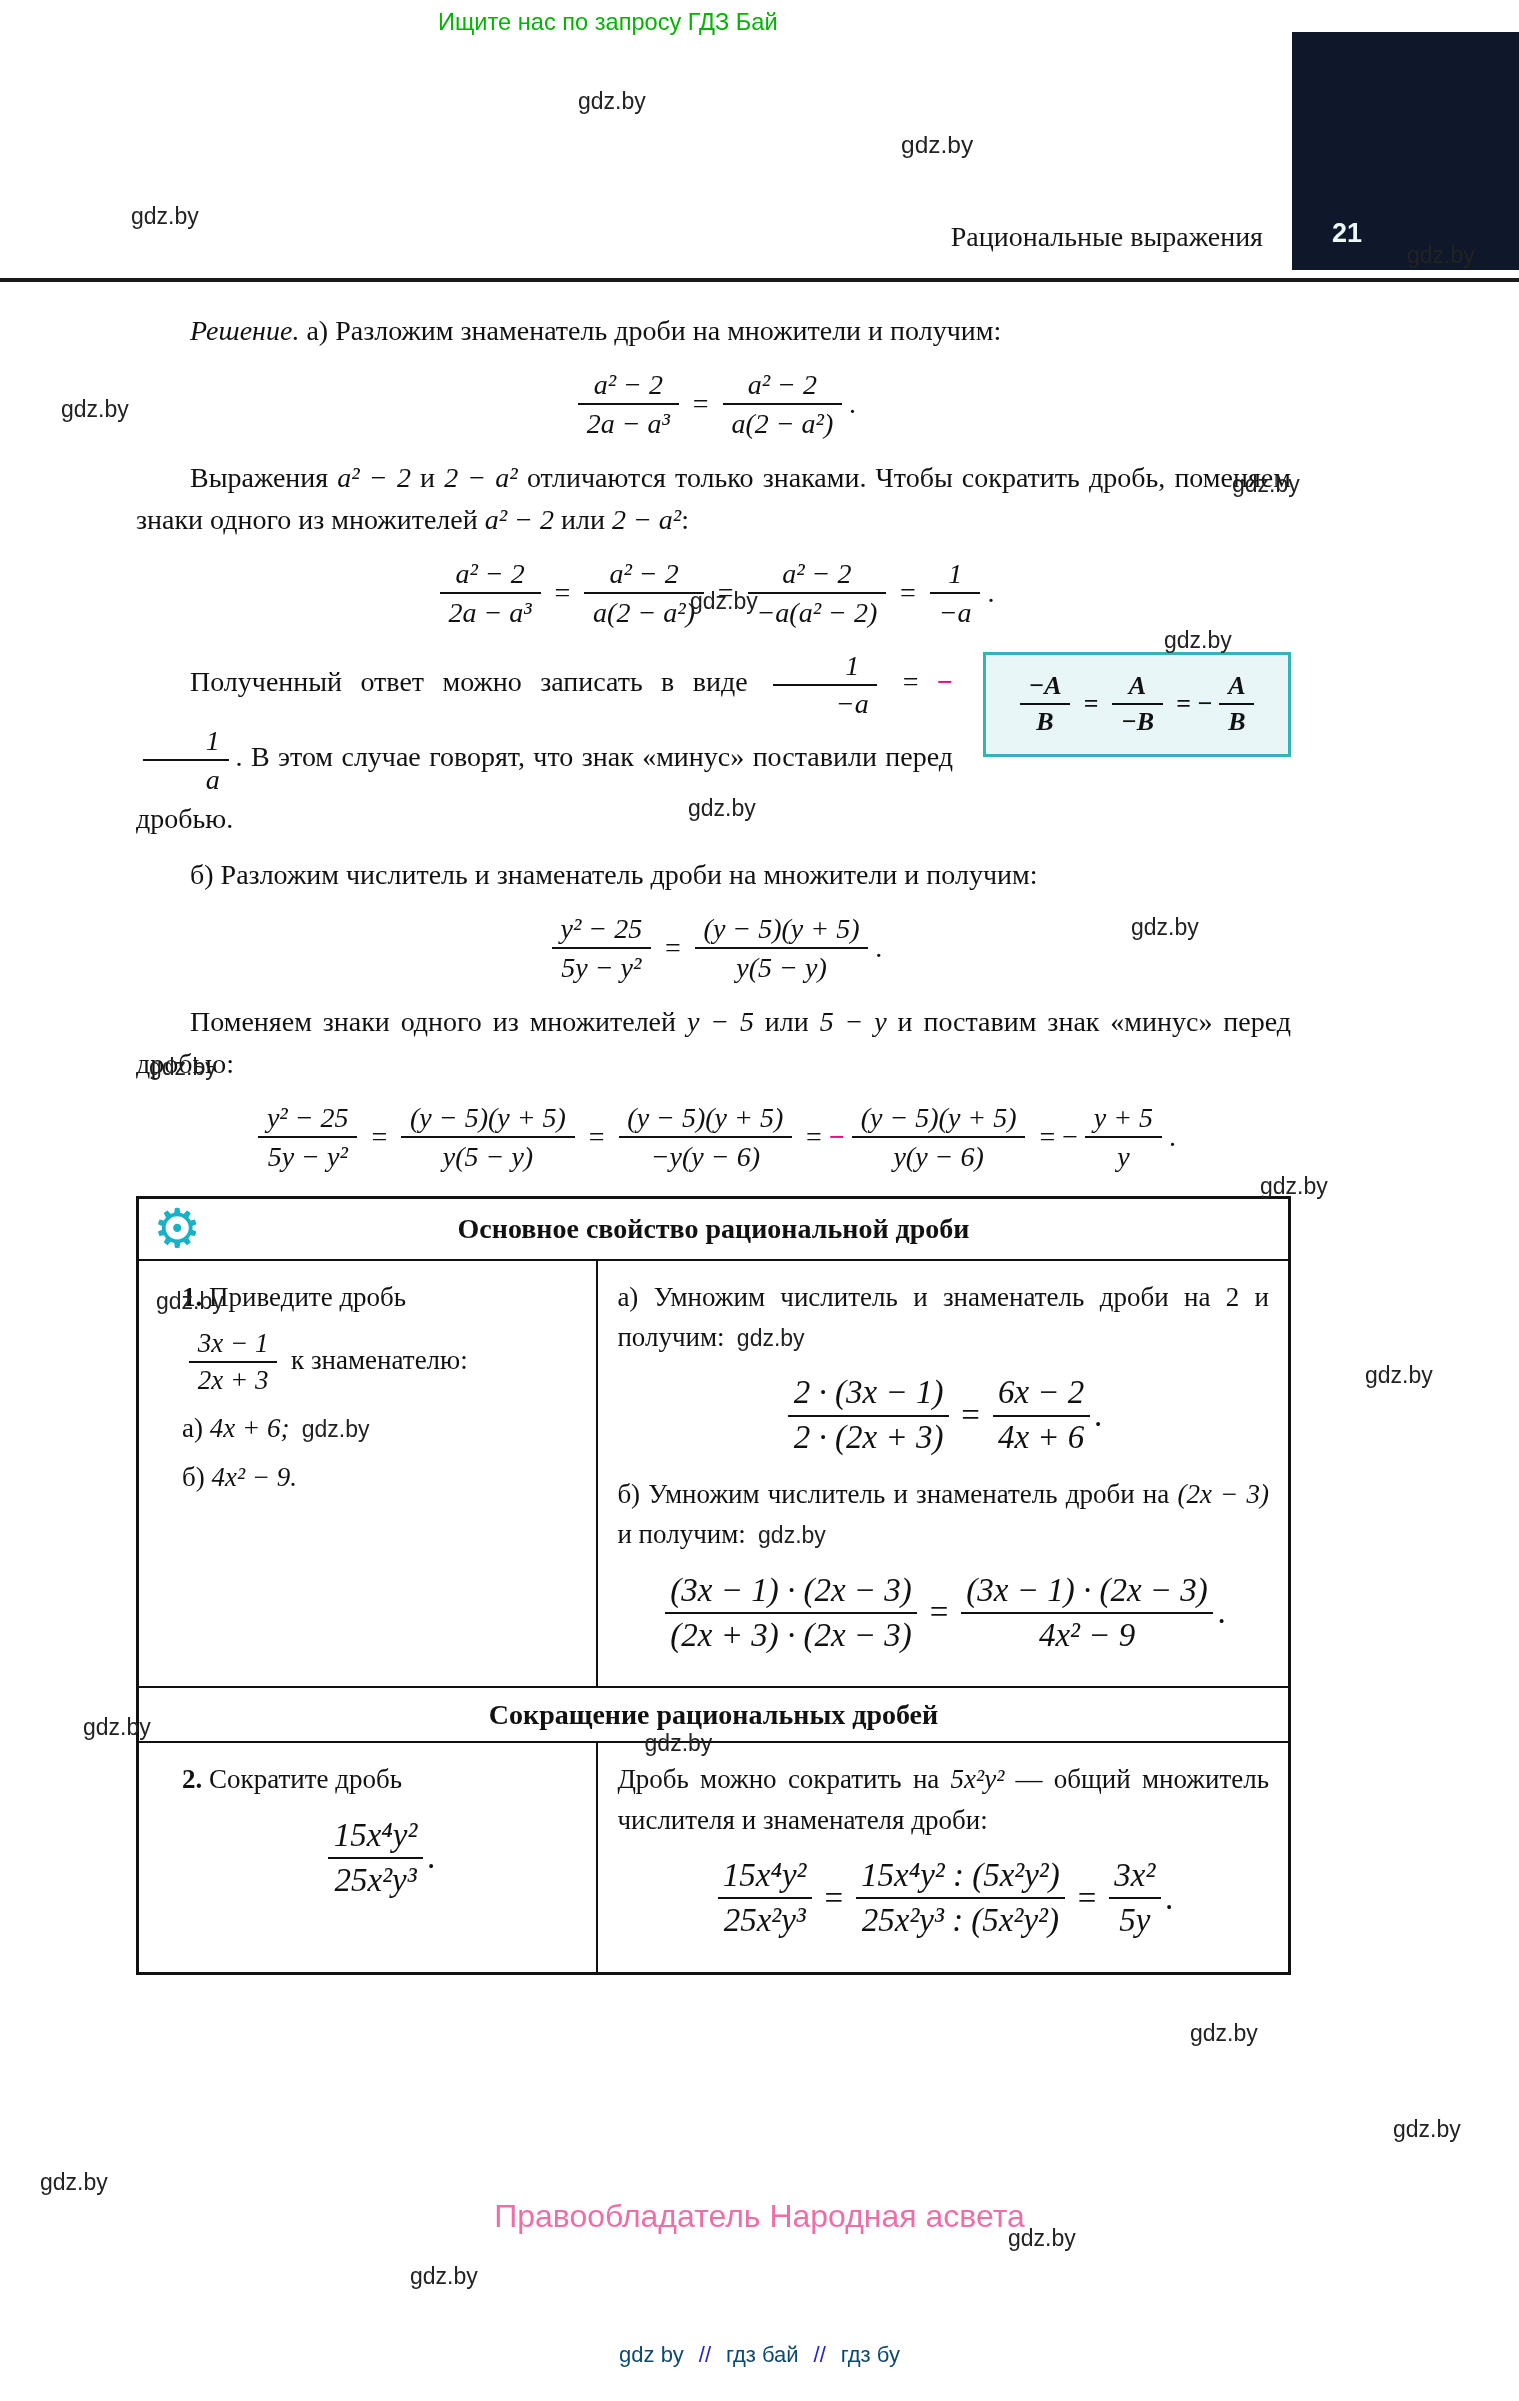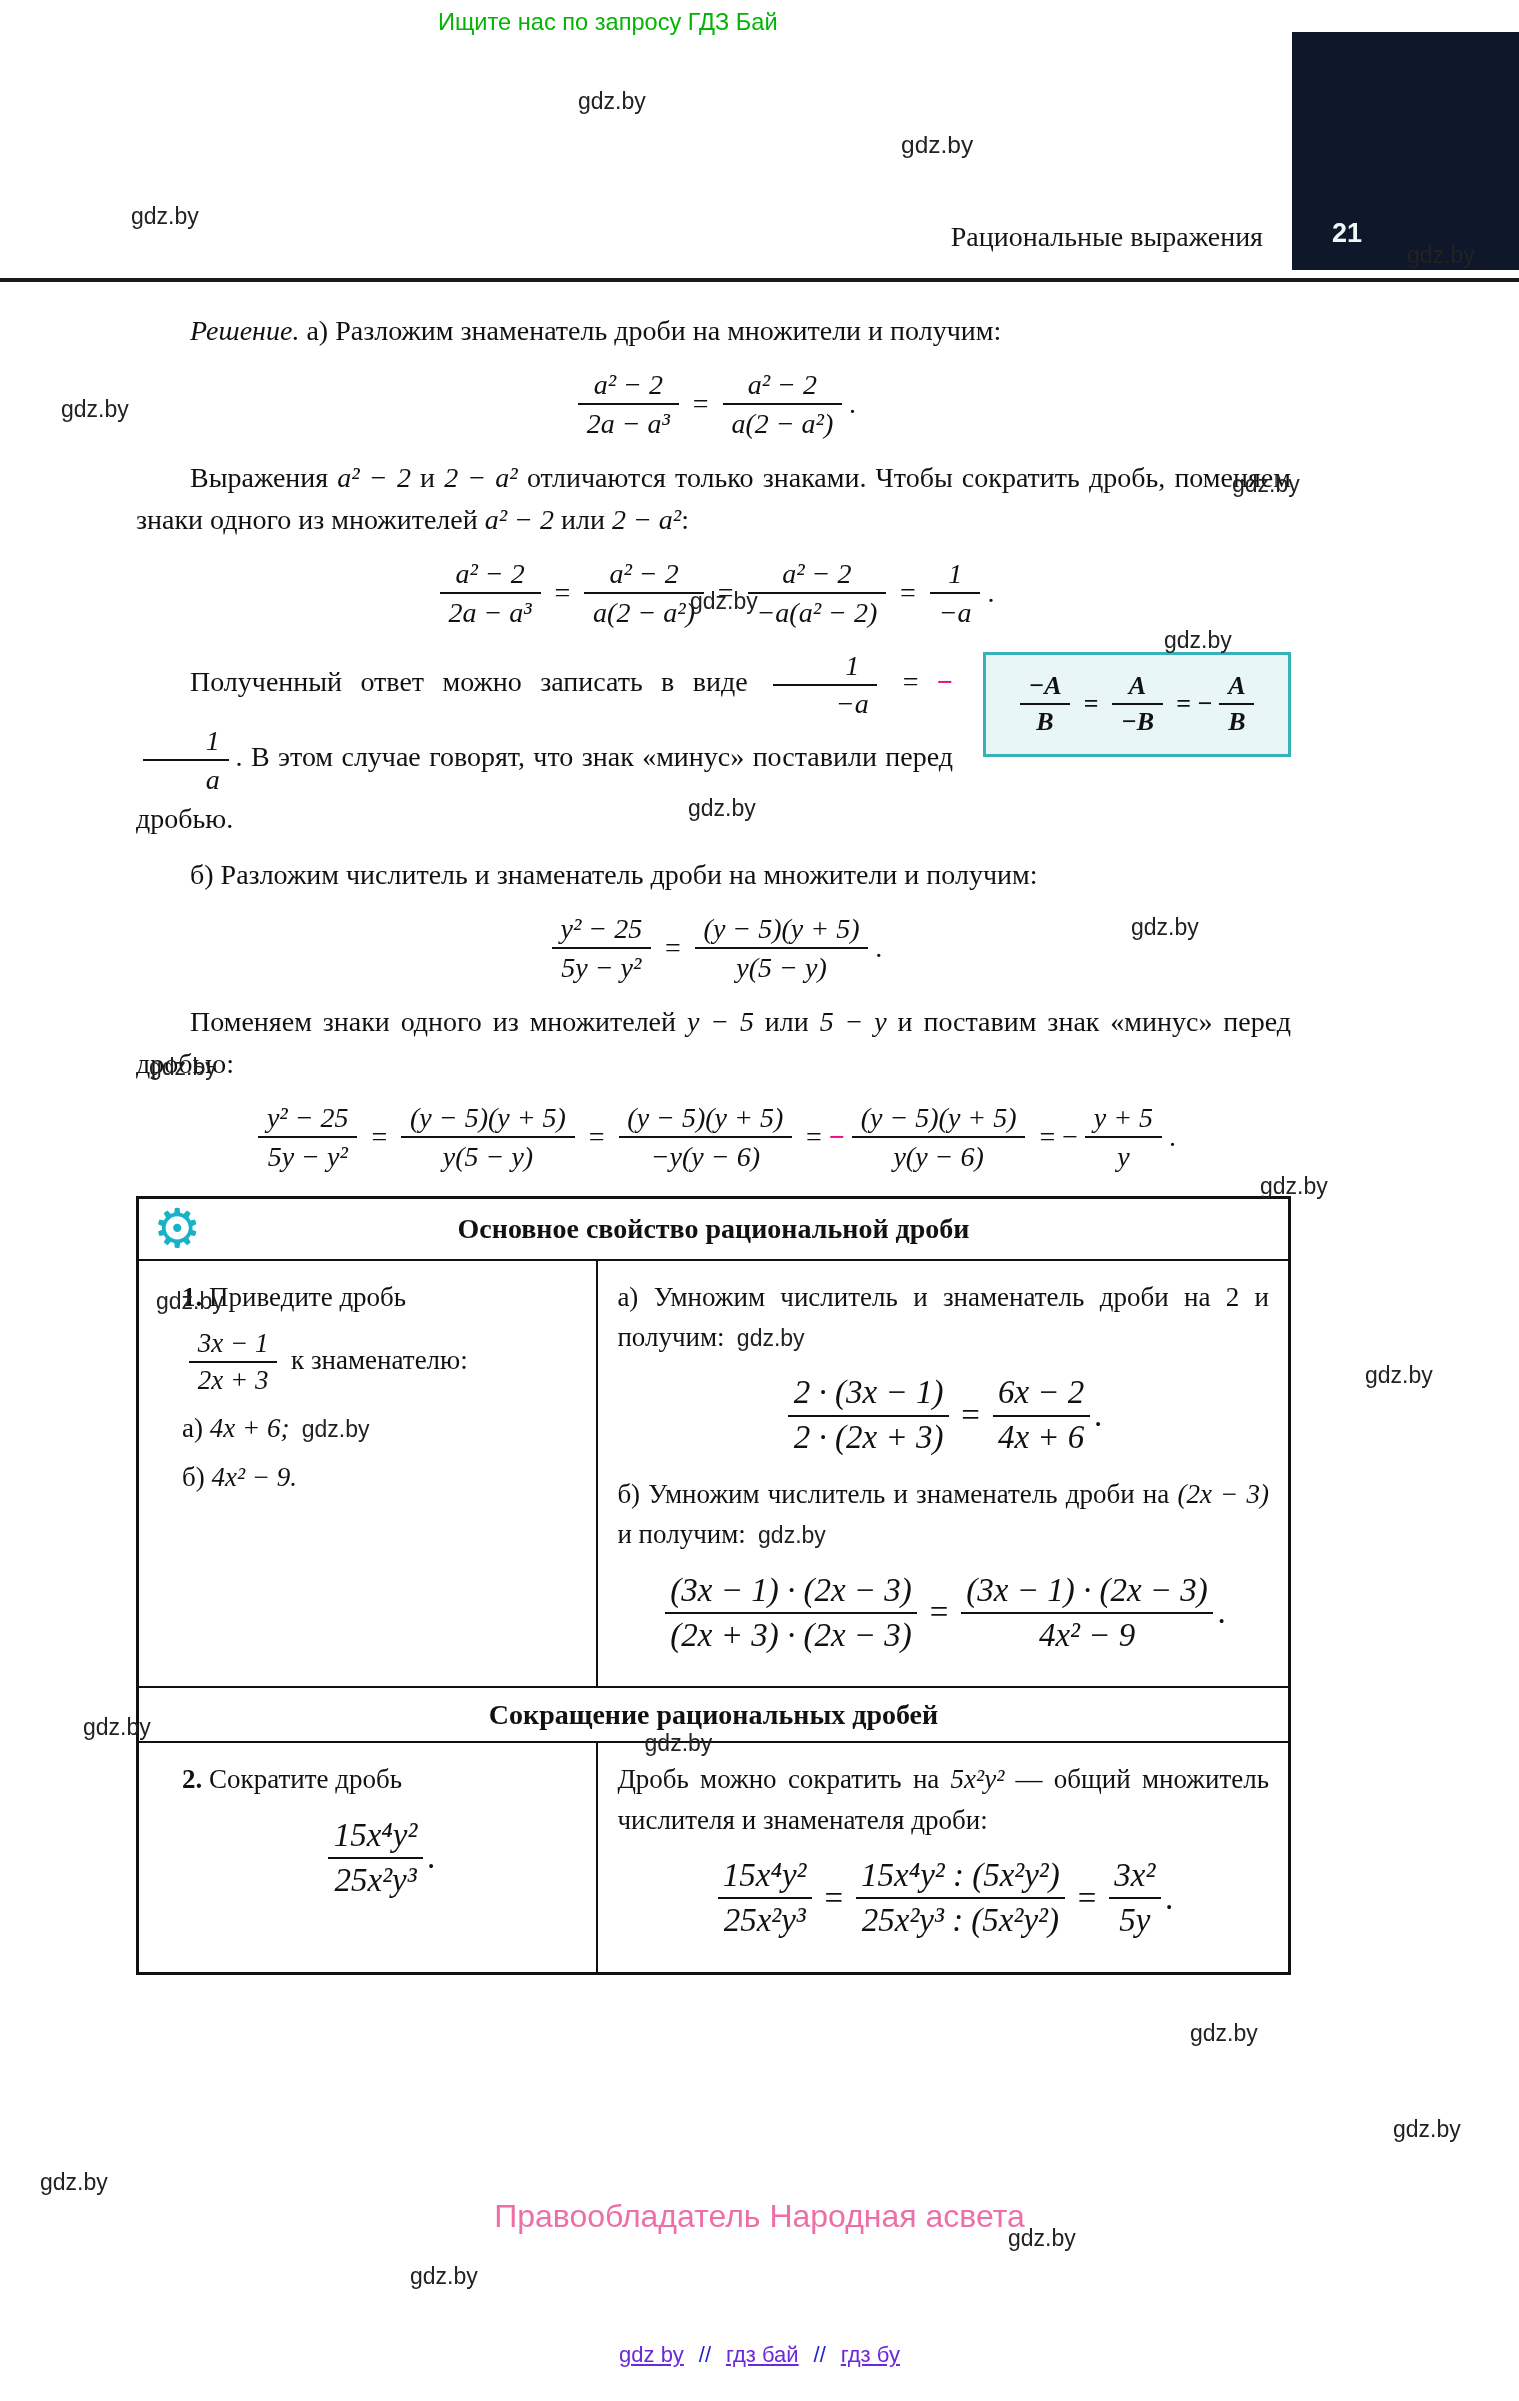--- a/index.html
+++ b/index.html
@@ -63,21 +63,21 @@
   .tbl-head2{position:relative;text-align:center;font-weight:bold;font-size:28px;
              padding:10.5px;border-bottom:2.6px solid #111;}
   .wm-under{position:absolute;left:44%;bottom:-15.8px;z-index:6;font-family:"Liberation Sans",sans-serif;
             font-size:23px;font-weight:normal;color:#222;}
 
   
   .footer-pink{position:absolute;left:0;top:2198px;width:1519px;text-align:center;
                font-family:"Liberation Sans",sans-serif;font-size:32px;color:#ee6fa7;}
   .footer-links{position:absolute;left:0;top:2342px;width:1519px;text-align:center;
                 font-family:"Liberation Sans",sans-serif;font-size:22px;}
-  .footer-links a{color:#6d28d9;text-decoration:underline;margin:15px 7px;cursor:pointer;}
+  .footer-links a{color:#0c4a6e;margin:15px 7px;cursor:pointer;}
   .footer-links .sep{color:#2222cc;margin:0 1.8px;}
 </style>
 </head>
 <body>
 
 <div class="page">
 
   <div class="top-banner">Ищите нас по запросу ГДЗ Бай</div>
 
   <div class="corner">

